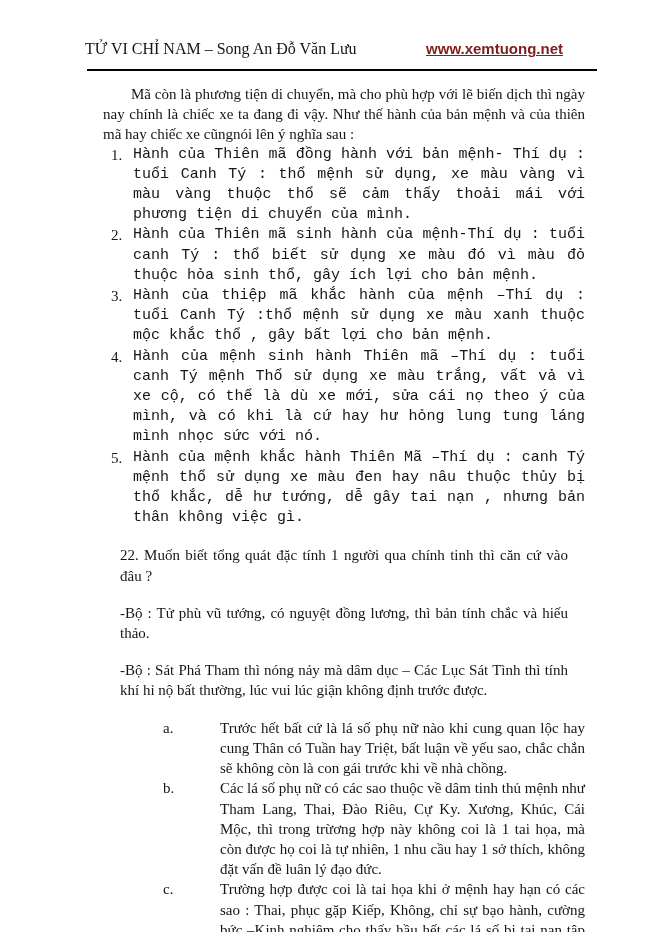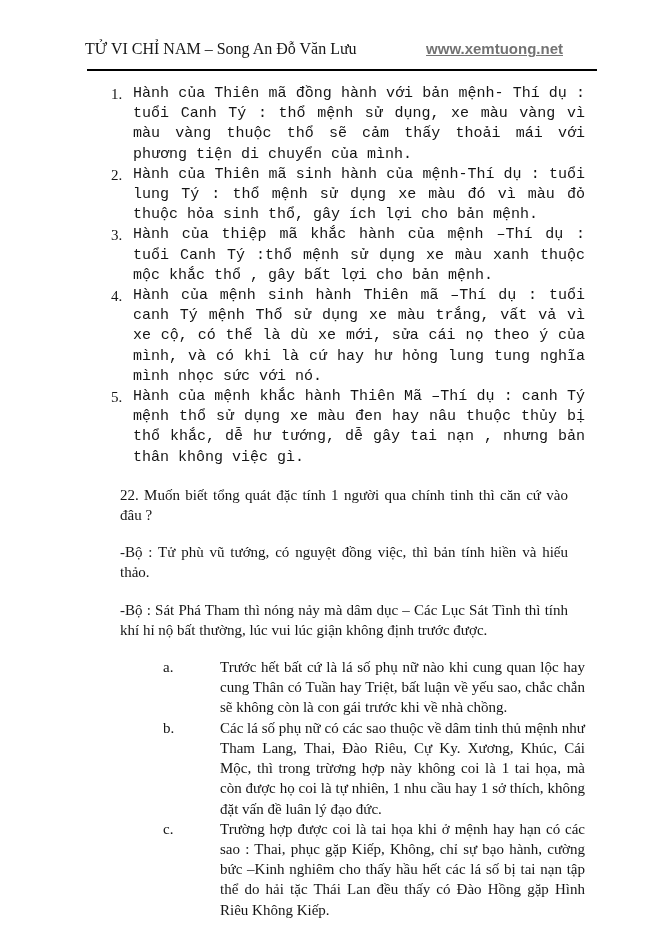--- a/index.html
+++ b/index.html
@@ -85,51 +85,52 @@
     margin-left: 33px;
   }
 </style>
 </head>
 <body>
 
 <div class="page" style="color: rgb(21, 21, 21); background: rgb(255, 255, 255);">
 
   <div class="header">
     <span class="doc-title">TỬ VI CHỈ NAM – Song An Đỗ Văn Lưu</span>
-    <a class="site-link" style="color: #737373;">www.xemtuong.net</a>
+    <a class="site-link" style="color: #7f1d1d;">www.xemtuong.net</a>
   </div>
 
   <div class="rule" style="background: rgb(0, 0, 0);"></div>
 
   <div class="content">
 
+    <p class="intro">Mã còn là phương tiện di chuyển, mà cho phù hợp với lẽ biến dịch thì ngày nay chính là chiếc xe ta đang đi vậy. Như thế hành của bản mệnh và của thiên mã hay chiếc xe cũngnói lên ý nghĩa sau :</p>
 
     <div class="nitem">
       <span class="nmark">1.</span>
       <span class="ntext">Hành của Thiên mã đồng hành với bản mệnh- Thí dụ : tuổi Canh Tý : thổ mệnh sử dụng, xe màu vàng vì màu vàng thuộc thổ sẽ cảm thấy thoải mái với phương tiện di chuyển của mình.</span>
     </div>
     <div class="nitem">
       <span class="nmark">2.</span>
-      <span class="ntext">Hành của Thiên mã sinh hành của mệnh-Thí dụ : tuổi lung Tý : thổ mệnh sử dụng  xe màu đó vì màu đỏ thuộc hỏa sinh thổ, gây ích lợi cho bản mệnh.</span>
+      <span class="ntext">Hành của Thiên mã sinh hành của mệnh-Thí dụ : tuổi canh Tý : thổ biết sử dụng  xe màu đó vì màu đỏ thuộc hỏa sinh thổ, gây ích lợi cho bản mệnh.</span>
     </div>
     <div class="nitem">
       <span class="nmark">3.</span>
       <span class="ntext">Hành của thiệp mã khắc hành của mệnh –Thí dụ : tuổi Canh Tý :thổ mệnh sử dụng xe màu xanh thuộc mộc khắc thổ , gây bất lợi cho bản mệnh.</span>
     </div>
     <div class="nitem">
       <span class="nmark">4.</span>
-      <span class="ntext">Hành của mệnh sinh hành Thiên  mã –Thí dụ : tuổi canh Tý mệnh Thổ sử dụng xe màu trắng, vất vả vì xe cộ, có thể là dù xe mới, sửa cái nọ theo ý của mình, và có khi là cứ hay hư hỏng lung tung nghĩa mình nhọc sức với nó.</span>
+      <span class="ntext">Hành của mệnh sinh hành Thiên  mã –Thí dụ : tuổi canh Tý mệnh Thổ sử dụng xe màu trắng, vất vả vì xe cộ, có thể là dù xe mới, sửa cái nọ theo ý của mình, và có khi là cứ hay hư hỏng lung tung láng mình nhọc sức với nó.</span>
     </div>
     <div class="nitem">
       <span class="nmark">5.</span>
       <span class="ntext">Hành của mệnh khắc hành Thiên Mã –Thí dụ : canh Tý mệnh thổ sử dụng xe màu đen hay nâu thuộc thủy bị thổ khắc, dễ hư tướng, dễ gây tai nạn , nhưng bản thân không việc gì.</span>
     </div>
 
     <p class="para">22. Muốn biết tổng quát đặc tính 1 người qua chính tinh thì căn cứ vào đâu  ?</p>
-    <p class="para">-Bộ : Tử phù vũ tướng, có nguyệt đồng việc, thì bản tính hiền và hiếu thảo.</p>
+    <p class="para">-Bộ : Tử phù vũ tướng, có nguyệt đồng lương, thì bản tính chắc và hiếu thảo.</p>
     <p class="para">-Bộ : Sát Phá Tham thì nóng nảy mà dâm dục – Các Lục Sát Tình thì tính khí hỉ nộ bất thường, lúc vui lúc giận không định trước được.</p>
 
     <div class="litem">
       <span class="lmark">a.</span>
       <span class="ltext">Trước hết bất cứ là lá số phụ nữ nào khi cung quan lộc hay cung Thân có Tuần hay Triệt, bất luận về yếu sao, chắc chắn sẽ không còn là con gái trước khi về nhà chồng.</span>
     </div>
     <div class="litem">
       <span class="lmark">b.</span>
       <span class="ltext">Các lá số phụ nữ có các sao thuộc về dâm tinh thủ mệnh như Tham Lang, Thai, Đào Riêu, Cự Ky. Xương, Khúc, Cái Mộc, thì trong trừơng hợp này không coi là 1 tai họa, mà còn được họ coi là tự nhiên, 1 nhu cầu hay 1 sở thích, không đặt vấn đề luân lý đạo đức.</span>
     </div>

